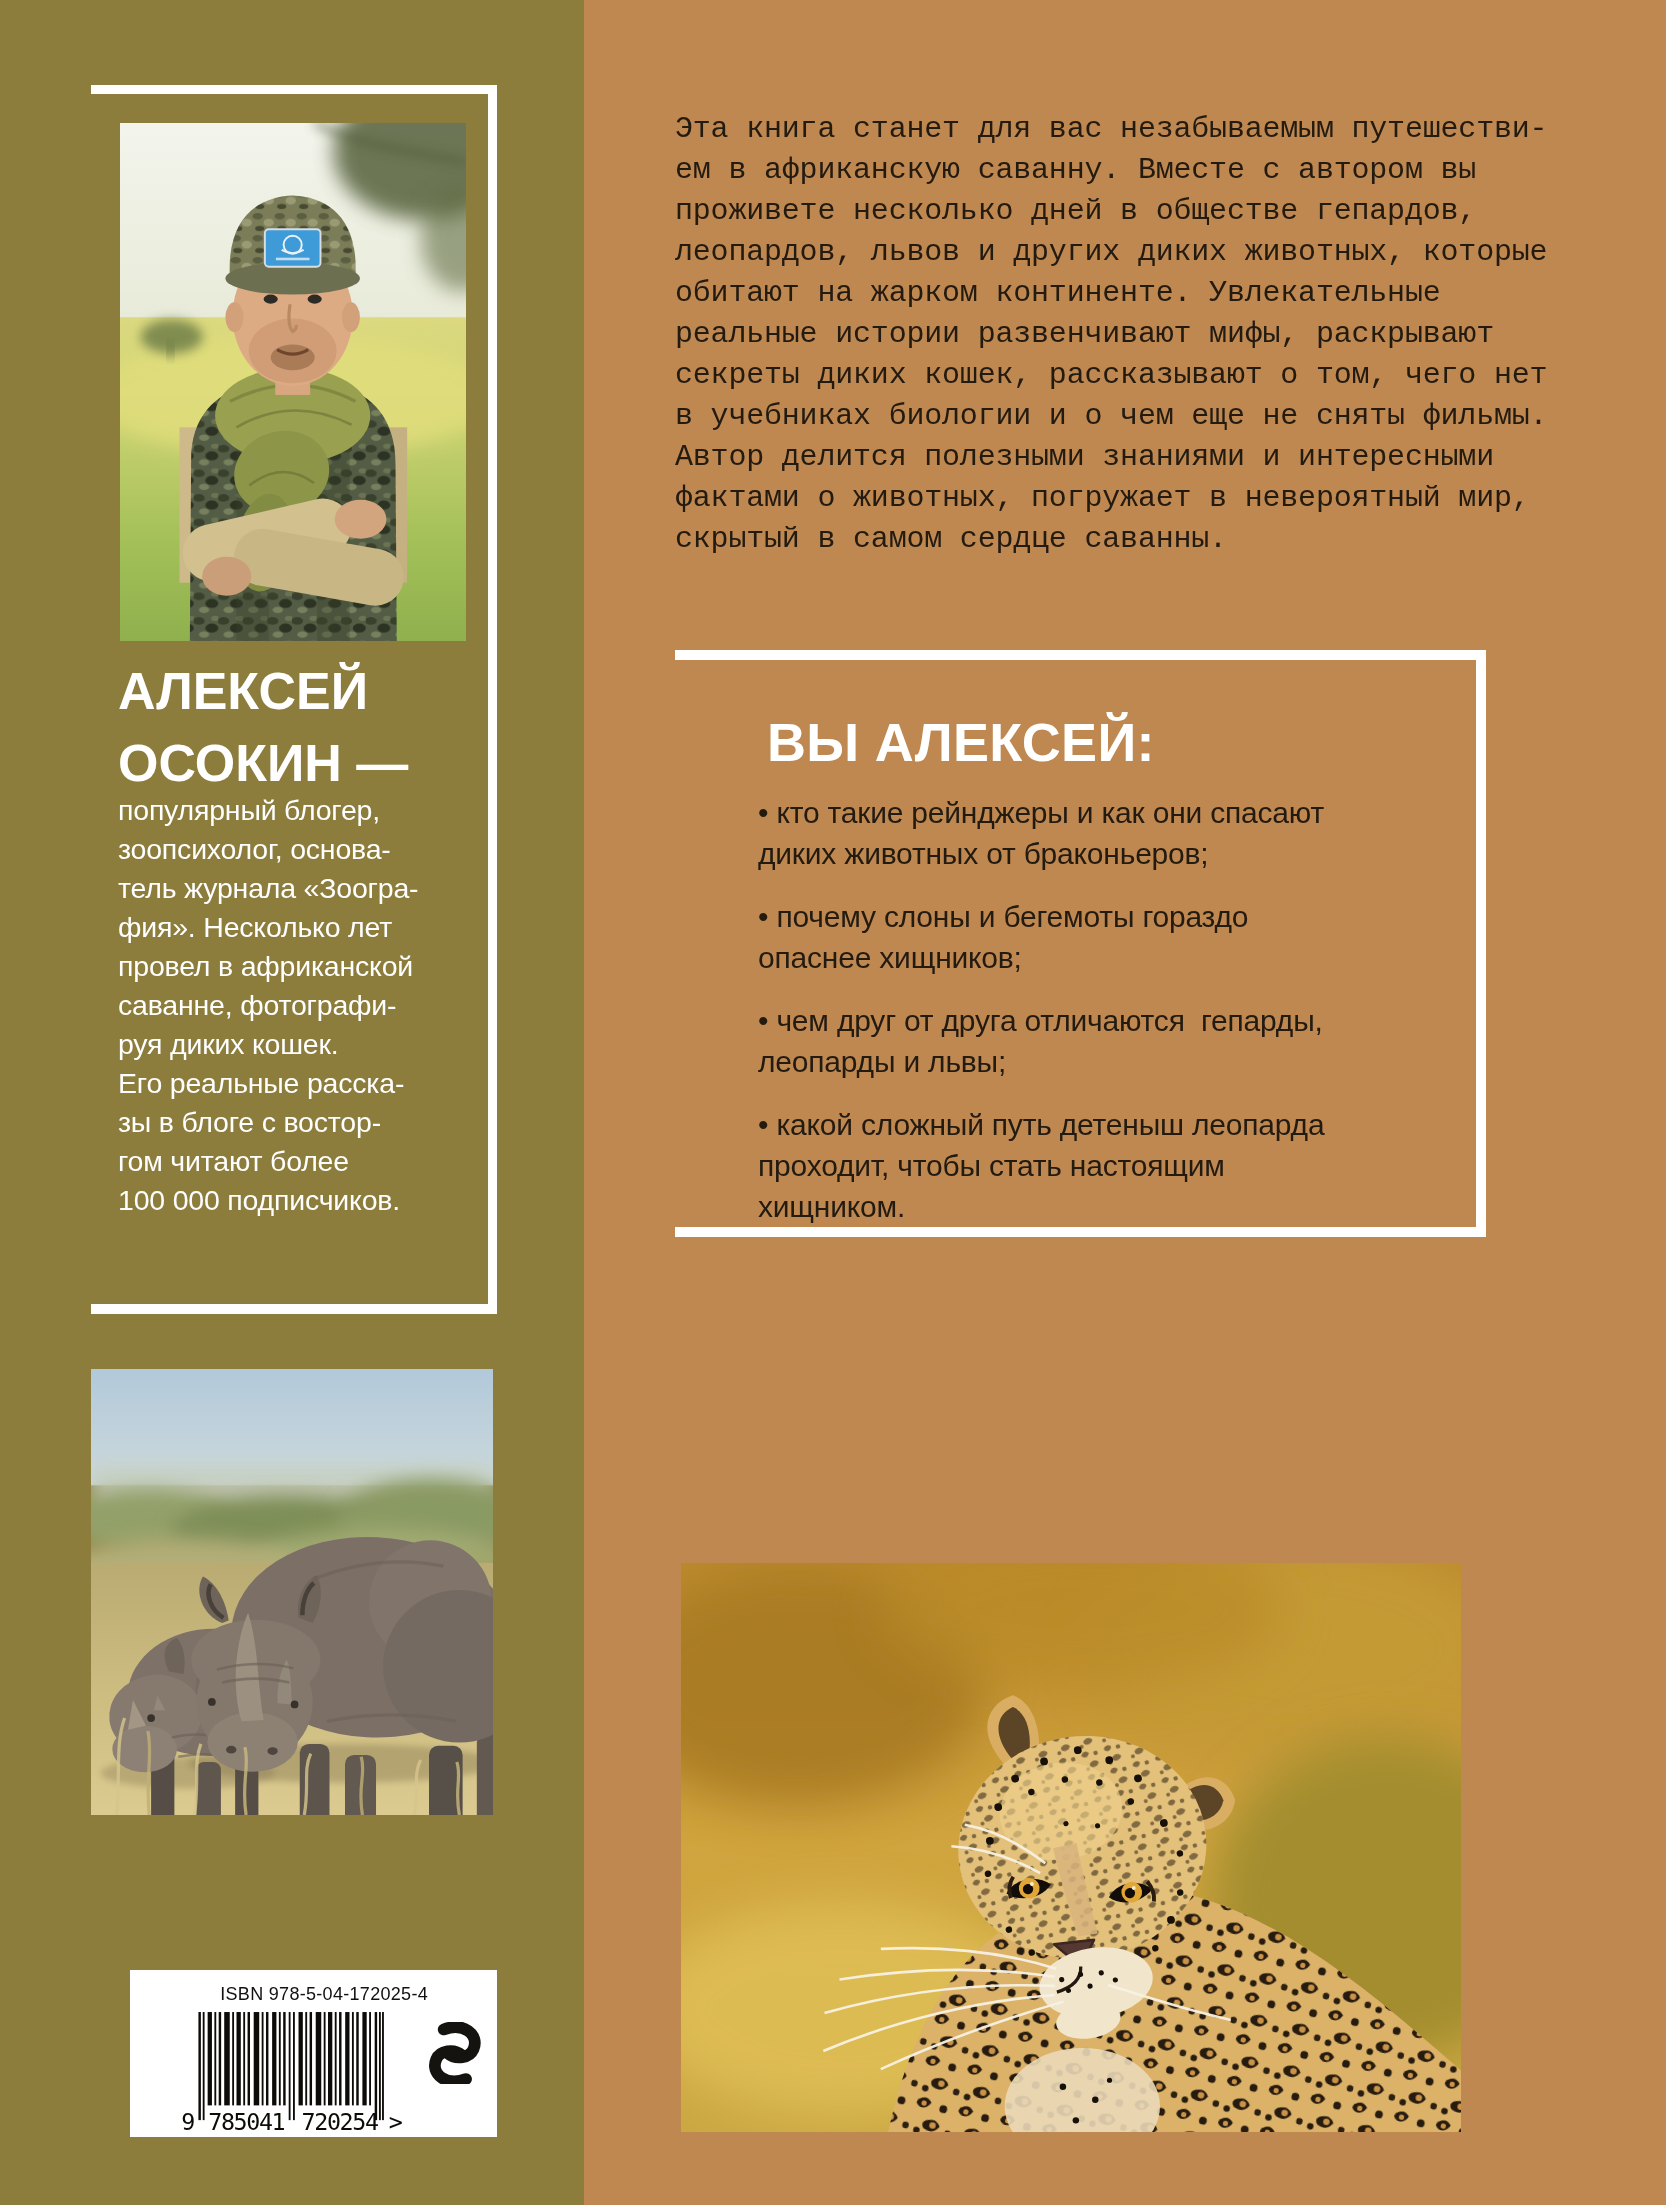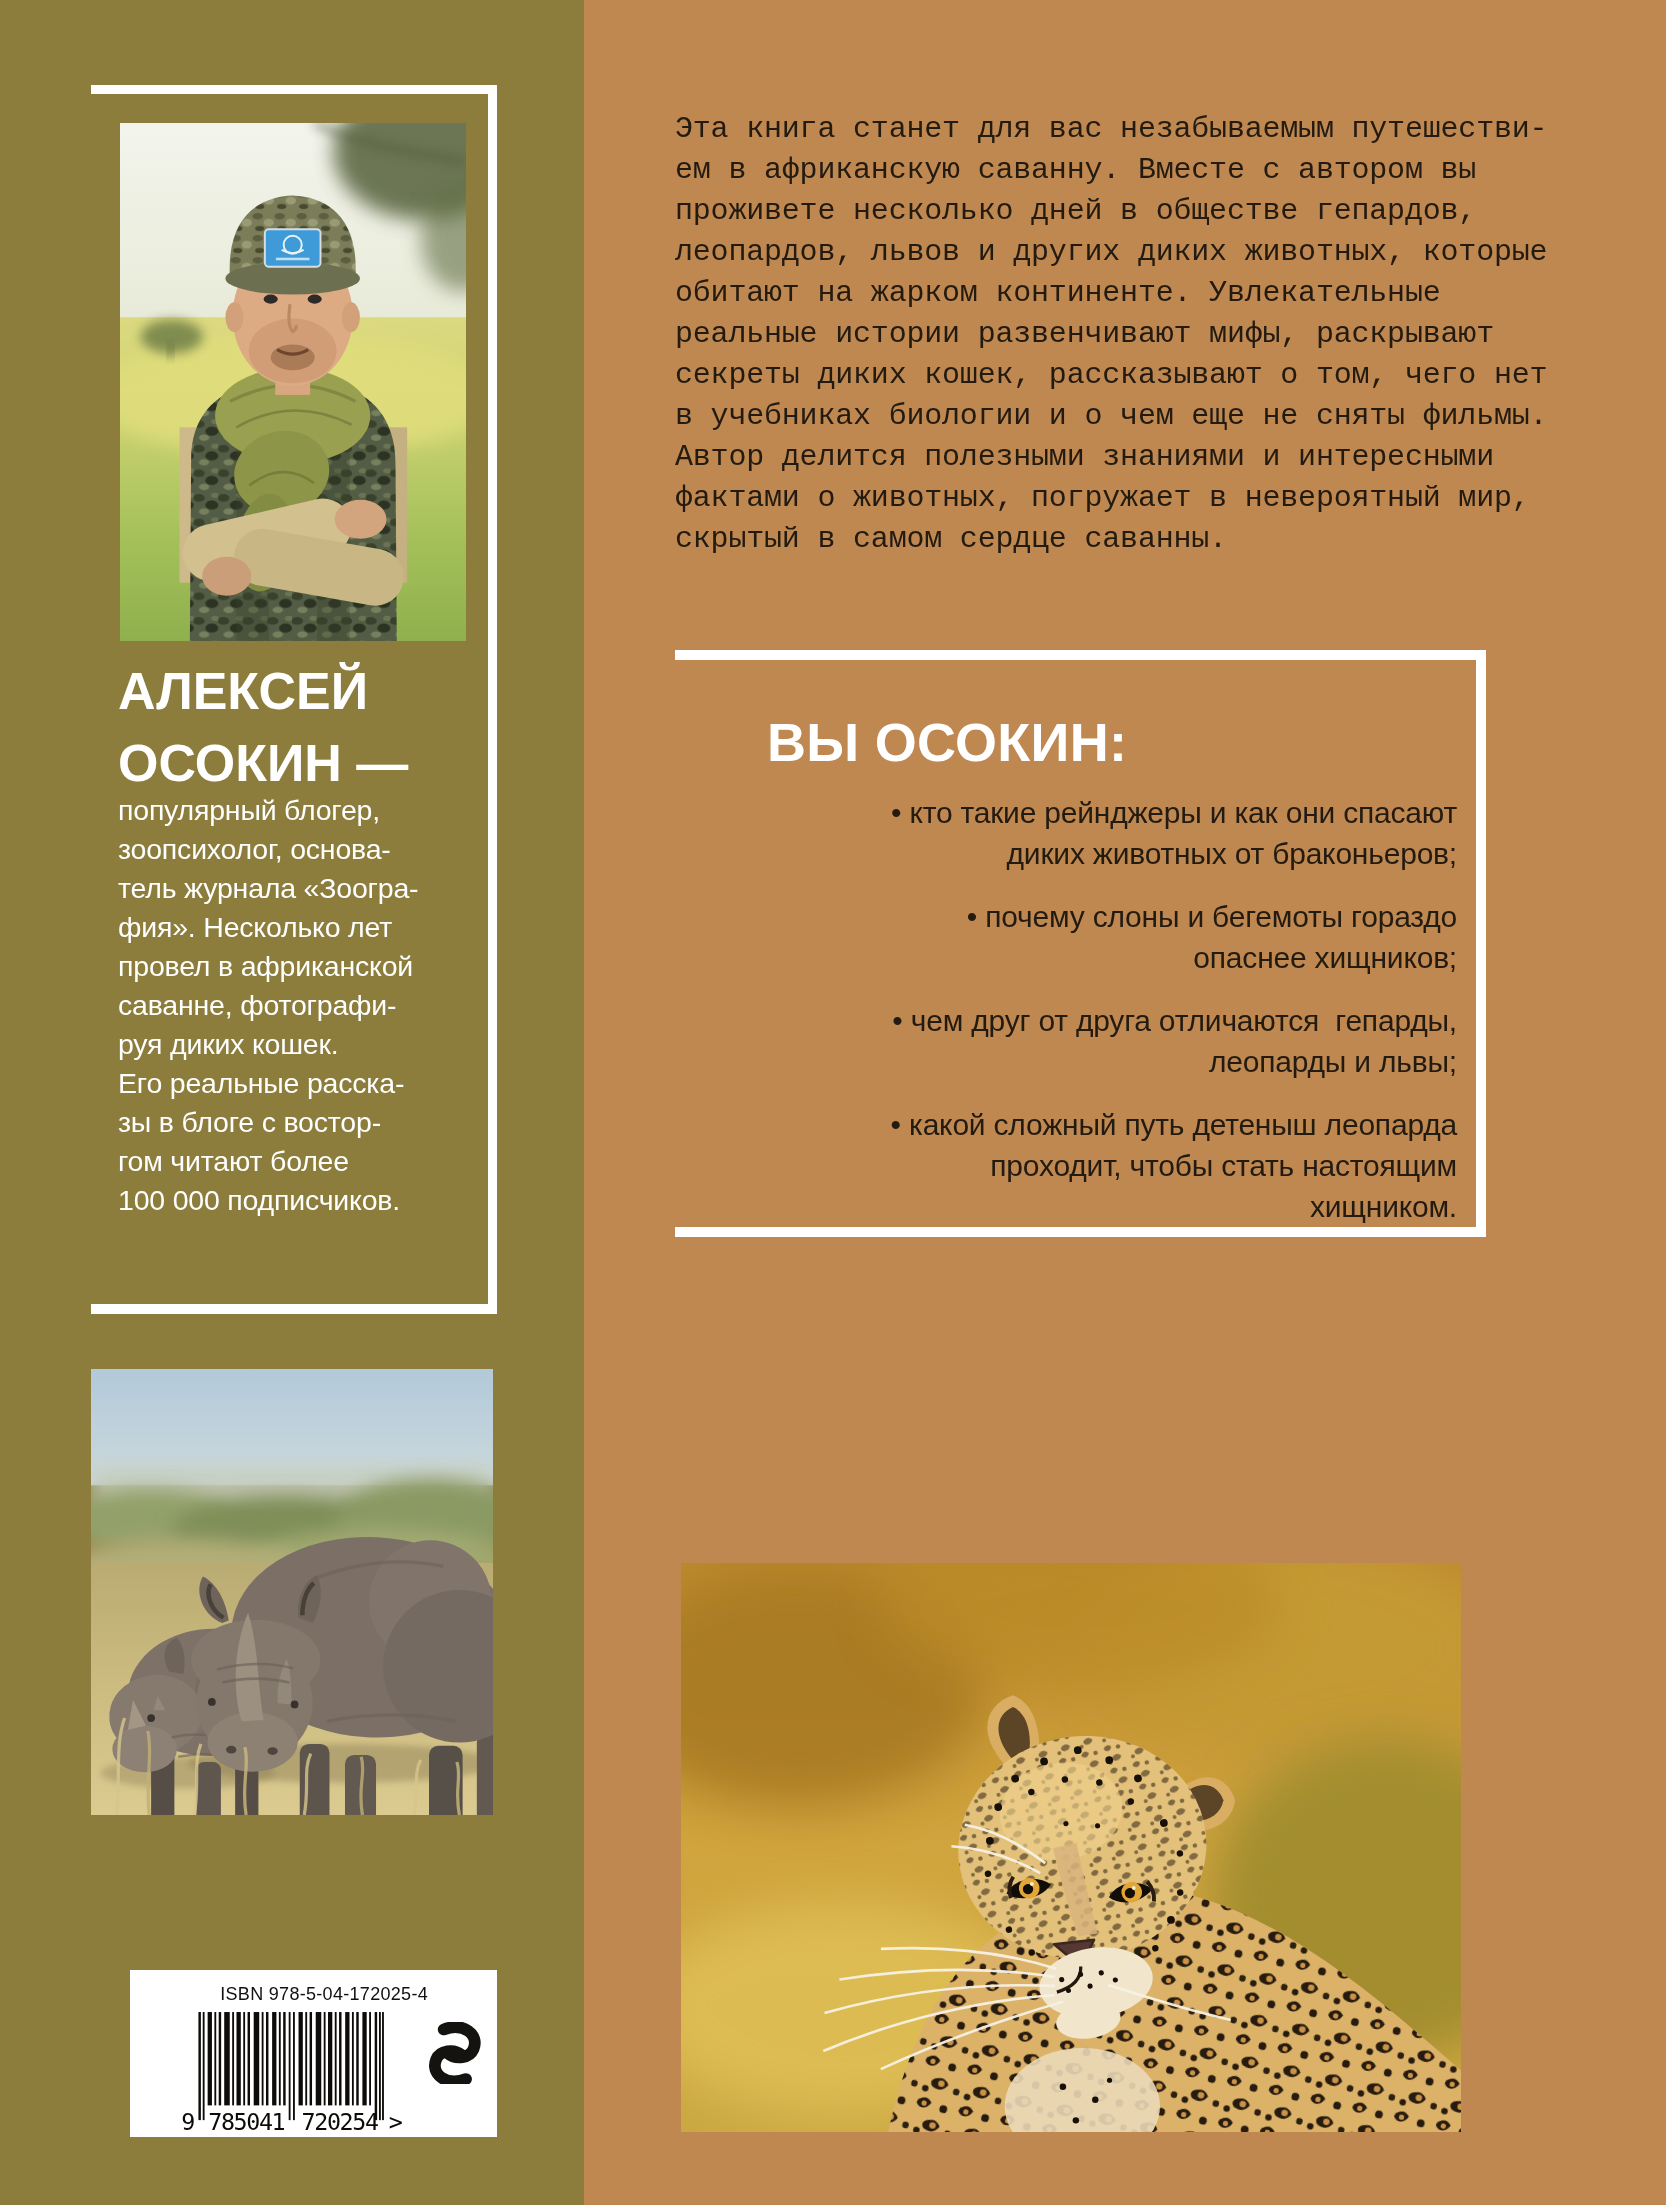--- a/index.html
+++ b/index.html
@@ -22,21 +22,21 @@
   .isbn-label{position:absolute;left:13px;top:14.2px;width:285px;text-align:right;color:#111;
         font-size:18px;letter-spacing:0.3px;white-space:nowrap;}
   .barcode{position:absolute;left:50px;top:38px;width:226px;height:126px;}
   .pub-logo{position:absolute;left:295px;top:52px;width:56px;height:62px;}
   .intro{left:675px;top:109px;width:938px;color:var(--ink,#231a10);font-size:30px;
         line-height:41px;white-space:pre-line;letter-spacing:-0.2px;font-family:Liberation Mono, monospace;}
   .learn-box{left:675px;top:650px;width:811px;height:587px;box-sizing:border-box;
         border-top:10.4px solid #fff;border-right:10.4px solid #fff;border-bottom:10.4px solid #fff;}
   .learn-title{left:767px;top:711px;color:#fff;font-size:54px;font-weight:700;letter-spacing:0.3px;white-space:nowrap;}
   .bullets{left:758px;top:792px;width:699px;color:var(--ink,#231a10);}
-  .bullet{font-size:30px;line-height:41px;white-space:pre-line;letter-spacing:-0.2px;margin-bottom:22px;text-align:right;}
+  .bullet{font-size:30px;line-height:41px;white-space:pre-line;letter-spacing:-0.2px;margin-bottom:22px;}
   .outro{left:675px;top:1284px;width:906px;color:#1c130c;font-size:29px;line-height:38px;
         font-weight:700;white-space:pre-line;letter-spacing:-0.1px;}
   .leopard-photo{left:681px;top:1563px;width:780px;height:569px;}
 </style>
 </head>
 <body>
 
 <div class="page" style="--olive: #8c7d3c; --brown: #bf8851; --ink: #231a10;">
 
   <div class="abs left-col"></div>
@@ -284,21 +284,21 @@
 леопардов, львов и других диких животных, которые
 обитают на жарком континенте. Увлекательные
 реальные истории развенчивают мифы, раскрывают
 секреты диких кошек, рассказывают о том, чего нет
 в учебниках биологии и о чем еще не сняты фильмы.
 Автор делится полезными знаниями и интересными
 фактами о животных, погружает в невероятный мир,
 скрытый в самом сердце саванны.</div>
 
   <div class="abs learn-box"></div>
-  <div class="abs learn-title">ВЫ ОСОКИН:</div>
+  <div class="abs learn-title">ВЫ АЛЕКСЕЙ:</div>
   <div class="abs bullets">
     <div class="bullet">• кто такие рейнджеры и как они спасают
 диких животных от браконьеров;</div>
     <div class="bullet">• почему слоны и бегемоты гораздо
 опаснее хищников;</div>
     <div class="bullet">• чем друг от друга отличаются &nbsp;гепарды,
 леопарды и львы;</div>
     <div class="bullet">• какой сложный путь детеныш леопарда
 проходит, чтобы стать настоящим
 хищником.</div>

